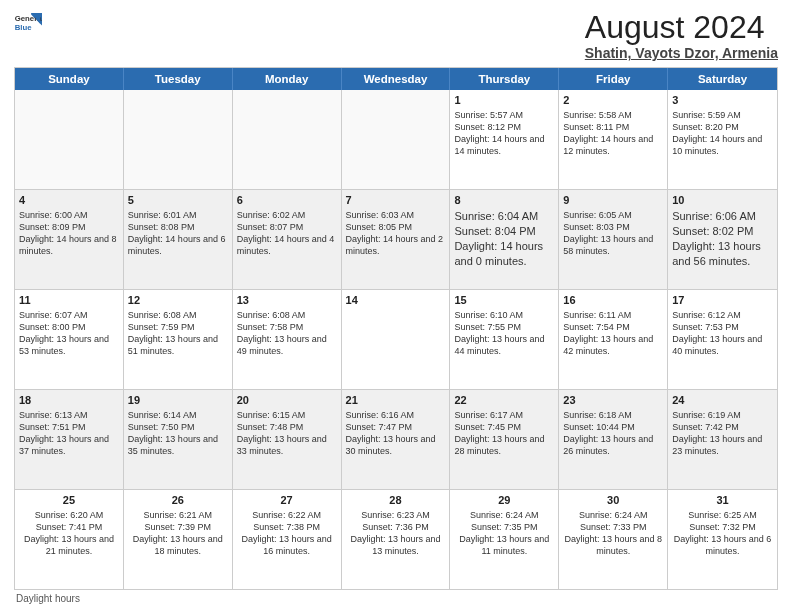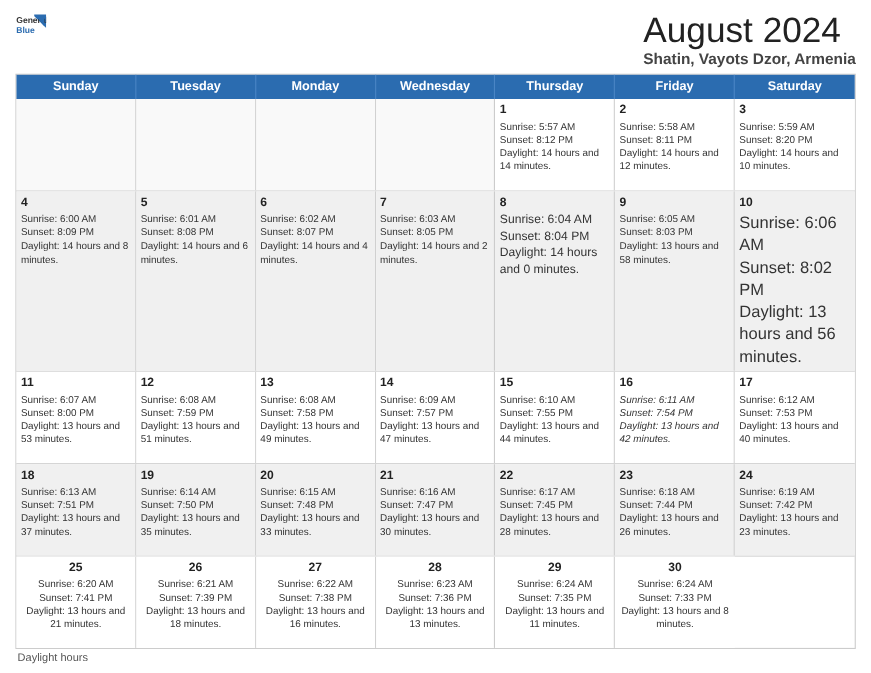--- a/index.html
+++ b/index.html
@@ -38,20 +38,21 @@
     .title-month {
       font-size: 32px;
       font-weight: normal;
       color: #222;
       line-height: 1.1;
     }
     .title-location {
       font-size: 14px;
       color: #444;
       font-weight: bold;
+      text-decoration: underline;
     }
     .calendar {
       flex: 1;
       display: flex;
       flex-direction: column;
       border: 1px solid #ccc;
     }
     .cal-header {
       display: grid;
       grid-template-columns: repeat(7, 1fr);
@@ -166,41 +167,39 @@
 Daylight: 14 hours and 4 minutes.</span></div>
           <div class="cal-cell shaded"><span class="day-num">7</span><span style="white-space: pre-line; font-size: 9px; line-height: 1.35;">Sunrise: 6:03 AM
 Sunset: 8:05 PM
 Daylight: 14 hours and 2 minutes.</span></div>
           <div class="cal-cell shaded"><span class="day-num">8</span><span style="white-space: pre-line; font-size: 11px; line-height: 1.35;">Sunrise: 6:04 AM
 Sunset: 8:04 PM
 Daylight: 14 hours and 0 minutes.</span></div>
           <div class="cal-cell shaded"><span class="day-num">9</span><span style="white-space: pre-line; font-size: 9px; line-height: 1.35;">Sunrise: 6:05 AM
 Sunset: 8:03 PM
 Daylight: 13 hours and 58 minutes.</span></div>
-          <div class="cal-cell shaded"><span class="day-num">10</span><span style="white-space: pre-line; font-size: 15px; line-height: 1.35;">Sunrise: 6:06 AM
+          <div class="cal-cell shaded"><span class="day-num">10</span><span style="white-space: pre-line; font-size: 11px; line-height: 1.35;">Sunrise: 6:06 AM
 Sunset: 8:02 PM
 Daylight: 13 hours and 56 minutes.</span></div>
         </div>
         <div class="cal-row">
           <div class="cal-cell"><span class="day-num">11</span><span style="white-space: pre-line; font-size: 9px; line-height: 1.35;">Sunrise: 6:07 AM
 Sunset: 8:00 PM
 Daylight: 13 hours and 53 minutes.</span></div>
           <div class="cal-cell"><span class="day-num">12</span><span style="white-space: pre-line; font-size: 9px; line-height: 1.35;">Sunrise: 6:08 AM
 Sunset: 7:59 PM
 Daylight: 13 hours and 51 minutes.</span></div>
           <div class="cal-cell"><span class="day-num">13</span><span style="white-space: pre-line; font-size: 9px; line-height: 1.35;">Sunrise: 6:08 AM
 Sunset: 7:58 PM
 Daylight: 13 hours and 49 minutes.</span></div>
-          <div class="cal-cell"><span class="day-num">14</span><span style="white-space: pre-line; font-size: 9px; line-height: 1.35;">Sunrise: 6:09 AM
-Sunset: 7:57 PM
-Daylight: 13 hours and 47 minutes.</span></div>
+          <div class="cal-cell"><span class="day-num">14</span></div>
           <div class="cal-cell"><span class="day-num">15</span><span style="white-space: pre-line; font-size: 9px; line-height: 1.35;">Sunrise: 6:10 AM
 Sunset: 7:55 PM
 Daylight: 13 hours and 44 minutes.</span></div>
-          <div class="cal-cell"><span class="day-num">16</span><span style="white-space: pre-line; font-size: 9px; line-height: 1.35; font-style: italic;">Sunrise: 6:11 AM
+          <div class="cal-cell"><span class="day-num">16</span><span style="white-space: pre-line; font-size: 9px; line-height: 1.35;">Sunrise: 6:11 AM
 Sunset: 7:54 PM
 Daylight: 13 hours and 42 minutes.</span></div>
           <div class="cal-cell"><span class="day-num">17</span><span style="white-space: pre-line; font-size: 9px; line-height: 1.35;">Sunrise: 6:12 AM
 Sunset: 7:53 PM
 Daylight: 13 hours and 40 minutes.</span></div>
         </div>
         <div class="cal-row">
           <div class="cal-cell shaded"><span class="day-num">18</span><span style="white-space: pre-line; font-size: 9px; line-height: 1.35;">Sunrise: 6:13 AM
 Sunset: 7:51 PM
 Daylight: 13 hours and 37 minutes.</span></div>
@@ -210,21 +209,21 @@
           <div class="cal-cell shaded"><span class="day-num">20</span><span style="white-space: pre-line; font-size: 9px; line-height: 1.35;">Sunrise: 6:15 AM
 Sunset: 7:48 PM
 Daylight: 13 hours and 33 minutes.</span></div>
           <div class="cal-cell shaded"><span class="day-num">21</span><span style="white-space: pre-line; font-size: 9px; line-height: 1.35;">Sunrise: 6:16 AM
 Sunset: 7:47 PM
 Daylight: 13 hours and 30 minutes.</span></div>
           <div class="cal-cell shaded"><span class="day-num">22</span><span style="white-space: pre-line; font-size: 9px; line-height: 1.35;">Sunrise: 6:17 AM
 Sunset: 7:45 PM
 Daylight: 13 hours and 28 minutes.</span></div>
           <div class="cal-cell shaded"><span class="day-num">23</span><span style="white-space: pre-line; font-size: 9px; line-height: 1.35;">Sunrise: 6:18 AM
-Sunset: 7:44 PM
+Sunset: 10:44 PM
 Daylight: 13 hours and 26 minutes.</span></div>
           <div class="cal-cell shaded"><span class="day-num">24</span><span style="white-space: pre-line; font-size: 9px; line-height: 1.35;">Sunrise: 6:19 AM
 Sunset: 7:42 PM
 Daylight: 13 hours and 23 minutes.</span></div>
         </div>
         <div class="cal-row">
           <div class="cal-cell"><span class="day-num">25</span><span style="white-space: pre-line; font-size: 9px; line-height: 1.35;">Sunrise: 6:20 AM
 Sunset: 7:41 PM
 Daylight: 13 hours and 21 minutes.</span></div>
           <div class="cal-cell"><span class="day-num">26</span><span style="white-space: pre-line; font-size: 9px; line-height: 1.35;">Sunrise: 6:21 AM
@@ -235,18 +234,21 @@
 Daylight: 13 hours and 16 minutes.</span></div>
           <div class="cal-cell"><span class="day-num">28</span><span style="white-space: pre-line; font-size: 9px; line-height: 1.35;">Sunrise: 6:23 AM
 Sunset: 7:36 PM
 Daylight: 13 hours and 13 minutes.</span></div>
           <div class="cal-cell"><span class="day-num">29</span><span style="white-space: pre-line; font-size: 9px; line-height: 1.35;">Sunrise: 6:24 AM
 Sunset: 7:35 PM
 Daylight: 13 hours and 11 minutes.</span></div>
           <div class="cal-cell"><span class="day-num">30</span><span style="white-space: pre-line; font-size: 9px; line-height: 1.35;">Sunrise: 6:24 AM
 Sunset: 7:33 PM
 Daylight: 13 hours and 8 minutes.</span></div>
+          <div class="cal-cell"><span class="day-num">31</span><span style="white-space: pre-line; font-size: 9px; line-height: 1.35;">Sunrise: 6:25 AM
+Sunset: 7:32 PM
+Daylight: 13 hours and 6 minutes.</span></div>
         </div>
       </div>
   </div>
 
   <div class="footer-note">Daylight hours</div>
 </div>
 
 </body></html>

